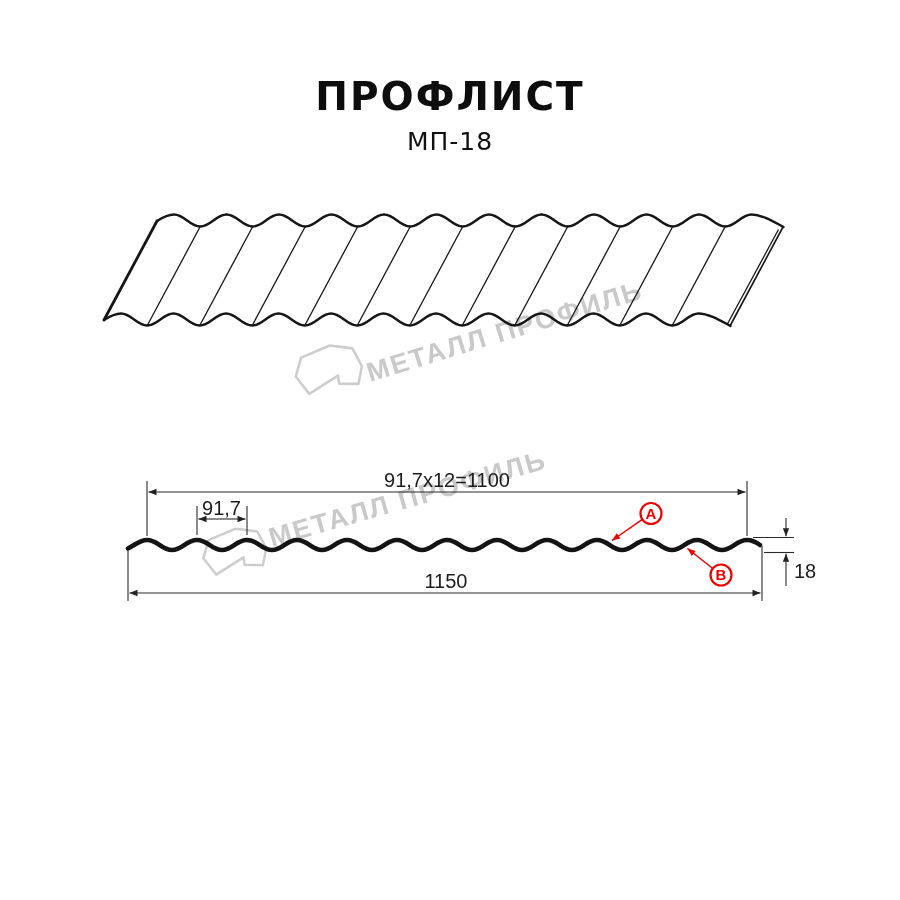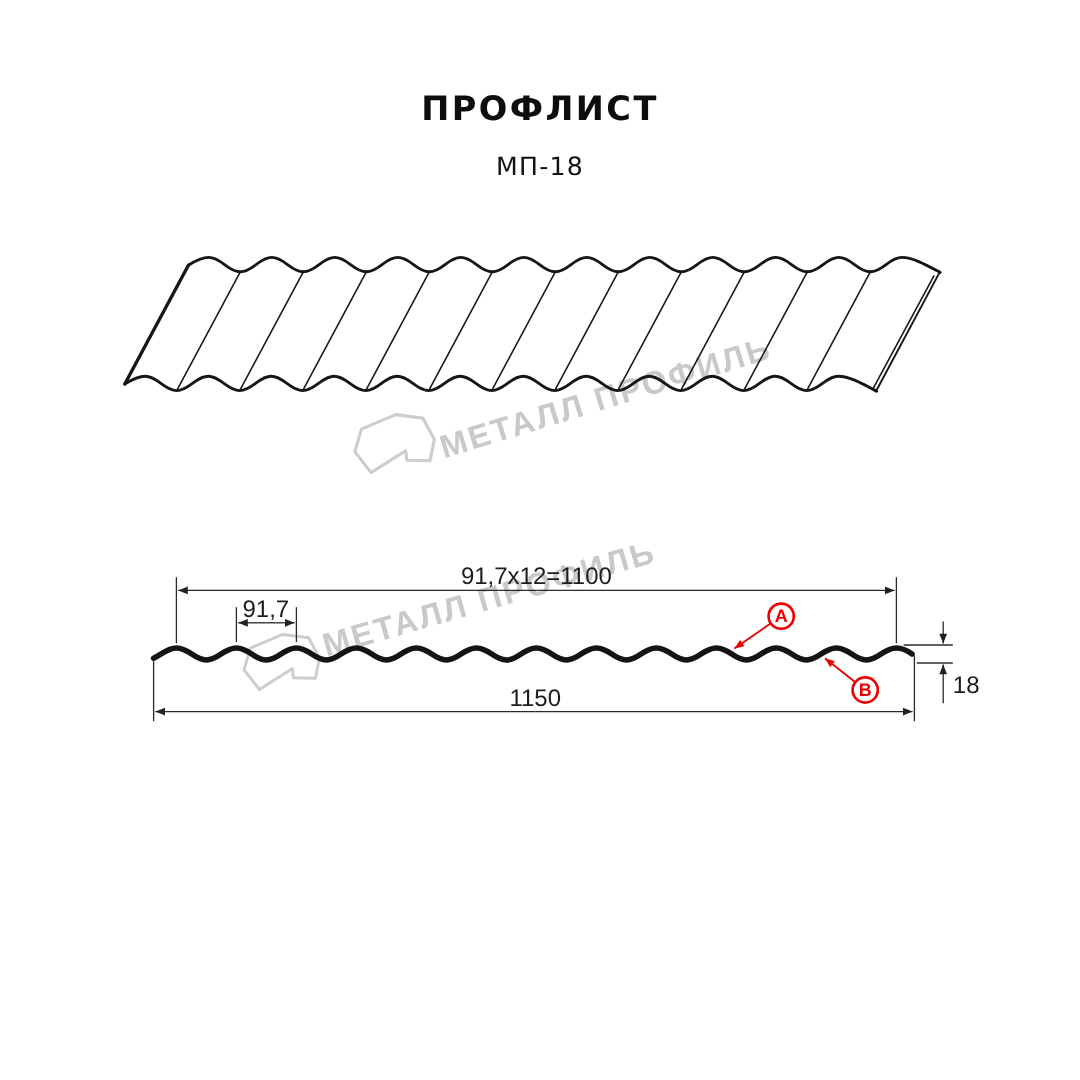--- a/index.html
+++ b/index.html
@@ -1,22 +1,22 @@
 <!DOCTYPE html>
 <html><head>
 <meta charset="utf-8">
 <style>
   html,body{margin:0;padding:0;background:#ffffff;}
   .page{position:relative;width:900px;height:900px;background:#ffffff;overflow:hidden;
         font-family:"Liberation Sans",sans-serif;}
   .title{position:absolute;top:74px;left:0;width:900px;text-align:center;
-         font-family:"DejaVu Sans",sans-serif;font-weight:bold;font-size:28px;
+         font-family:"DejaVu Sans",sans-serif;font-weight:bold;font-size:39px;
          letter-spacing:2px;color:#0d0d0d;}
   .subtitle{position:absolute;top:127px;left:0;width:900px;text-align:center;
-         font-family:"DejaVu Sans",sans-serif;font-weight:normal;font-size:21px;
+         font-family:"DejaVu Sans",sans-serif;font-weight:normal;font-size:25px;
          letter-spacing:1px;color:#111;}
   .footer{position:absolute;top:792px;left:0;width:900px;text-align:center;
          font-family:"Liberation Sans",sans-serif;font-weight:700;font-size:22px;
          letter-spacing:0.5px;color:#0d0d0d;}
   svg{position:absolute;top:0;left:0;}
   .wmtext{font-family:"Liberation Sans",sans-serif;font-weight:bold;font-size:27px;
           letter-spacing:2px;fill:#c9c9c9;}
   .wmlogo{stroke:#cdcdcd;fill:none;stroke-width:2.6;stroke-linejoin:round;}
   .sheetline{stroke:#161616;fill:none;stroke-width:2.4;stroke-linecap:round;}
   .foldline{stroke:#161616;fill:none;stroke-width:1.3;}

